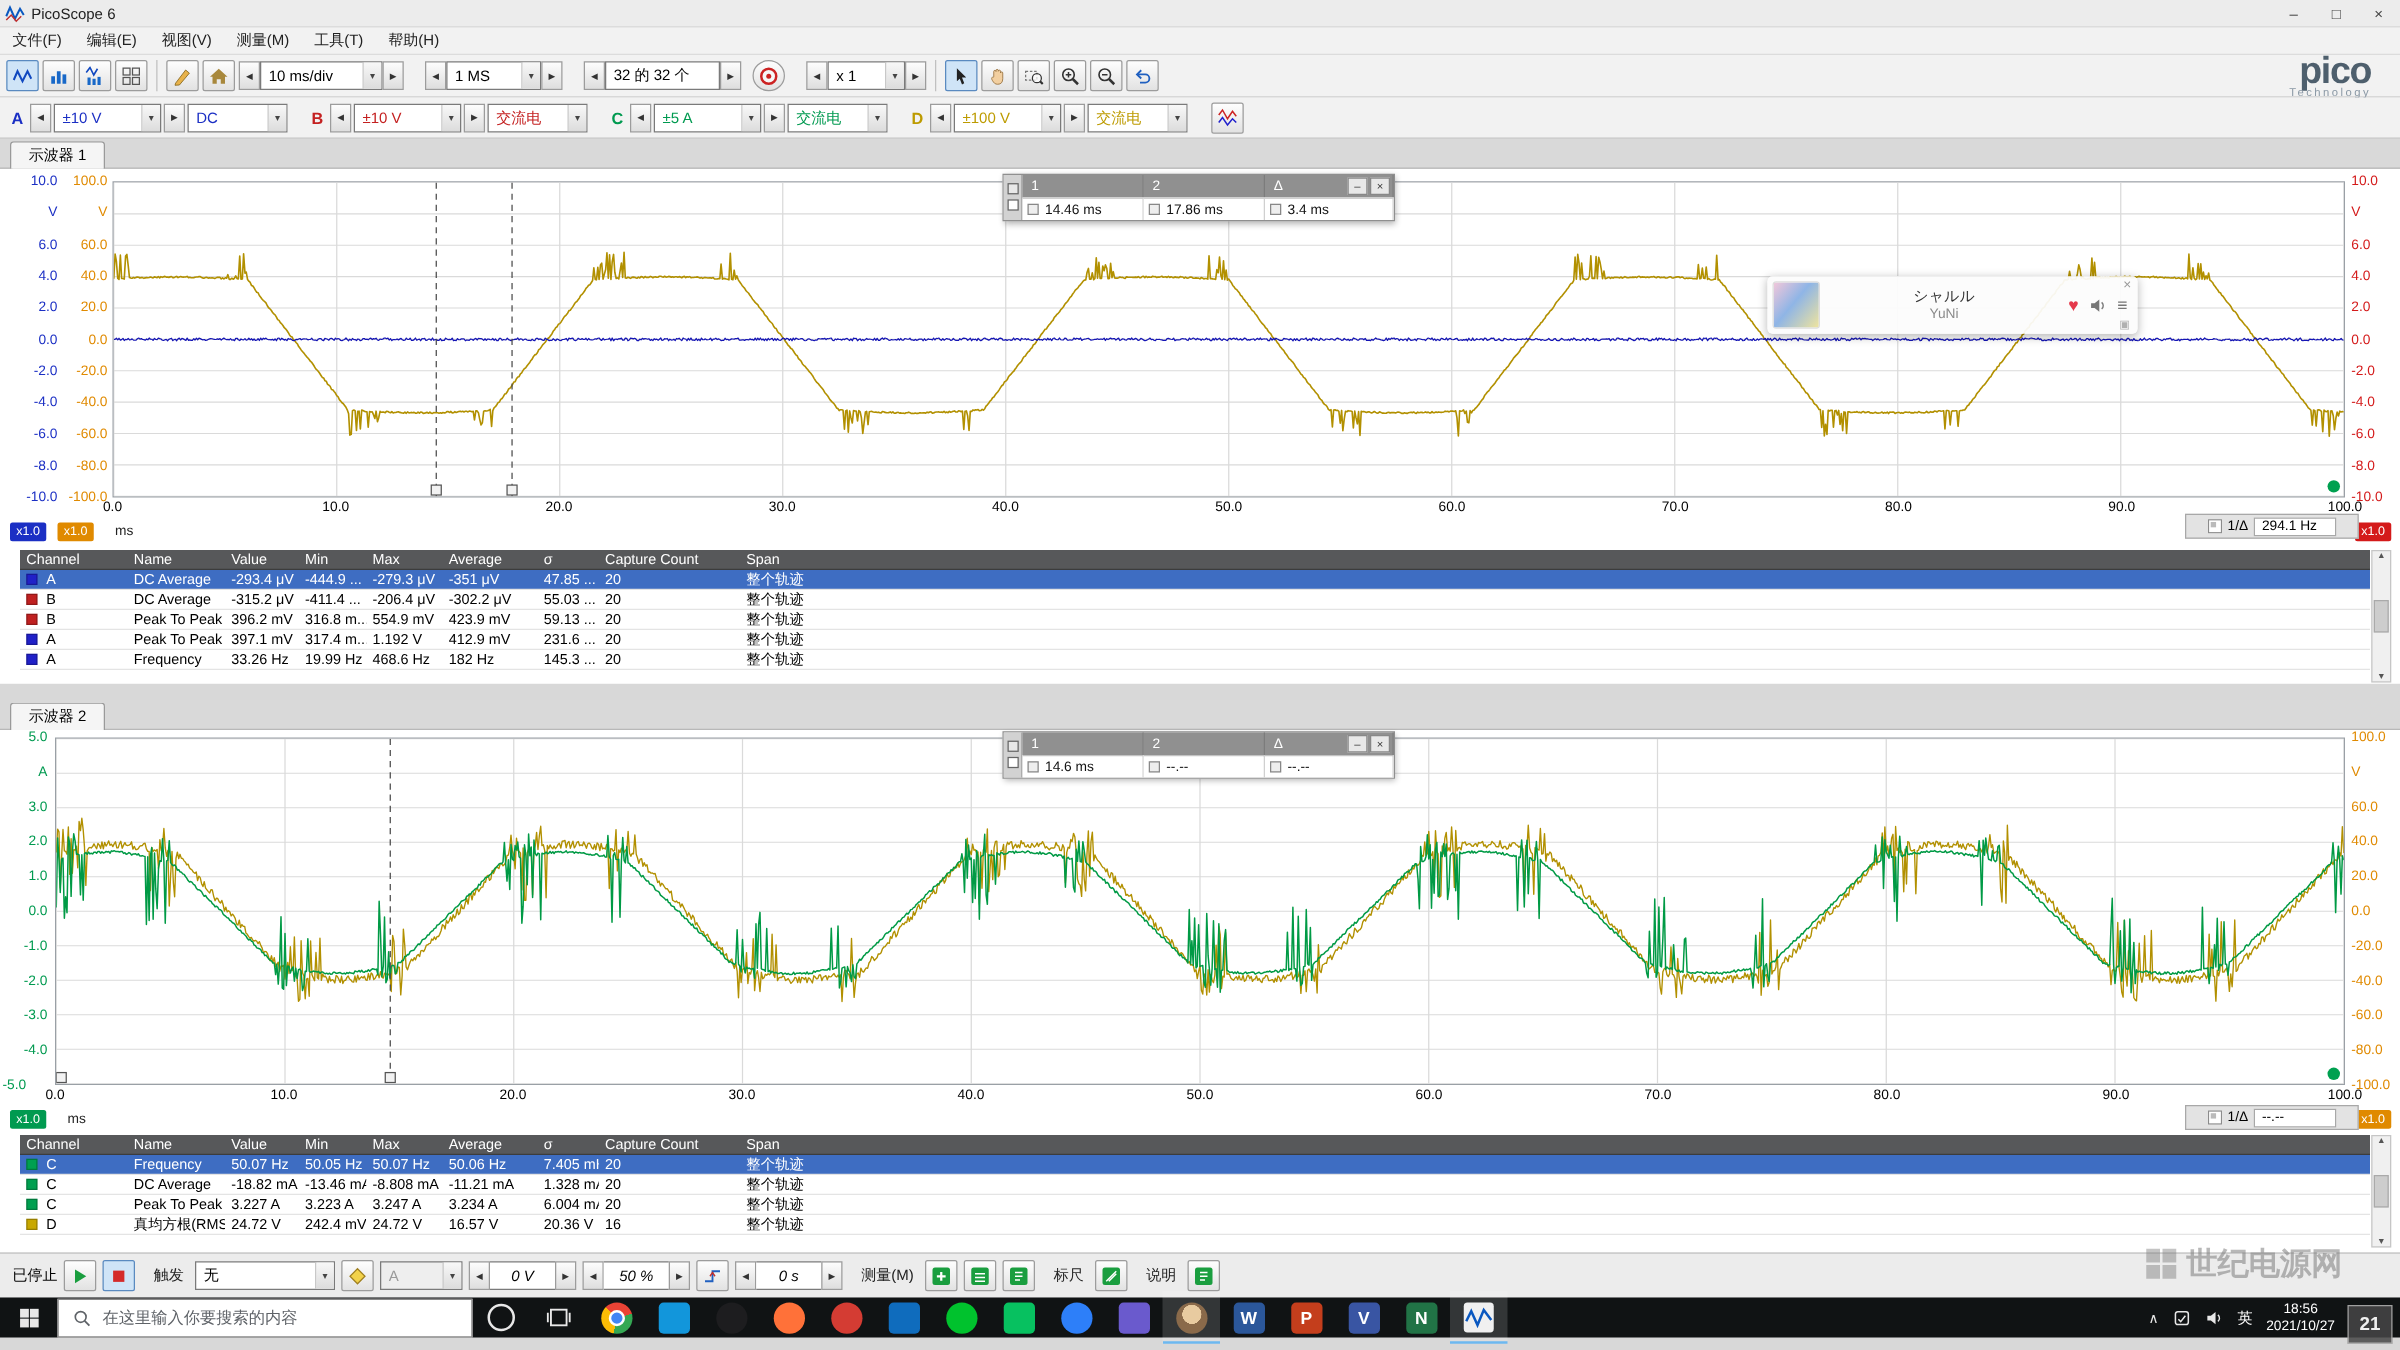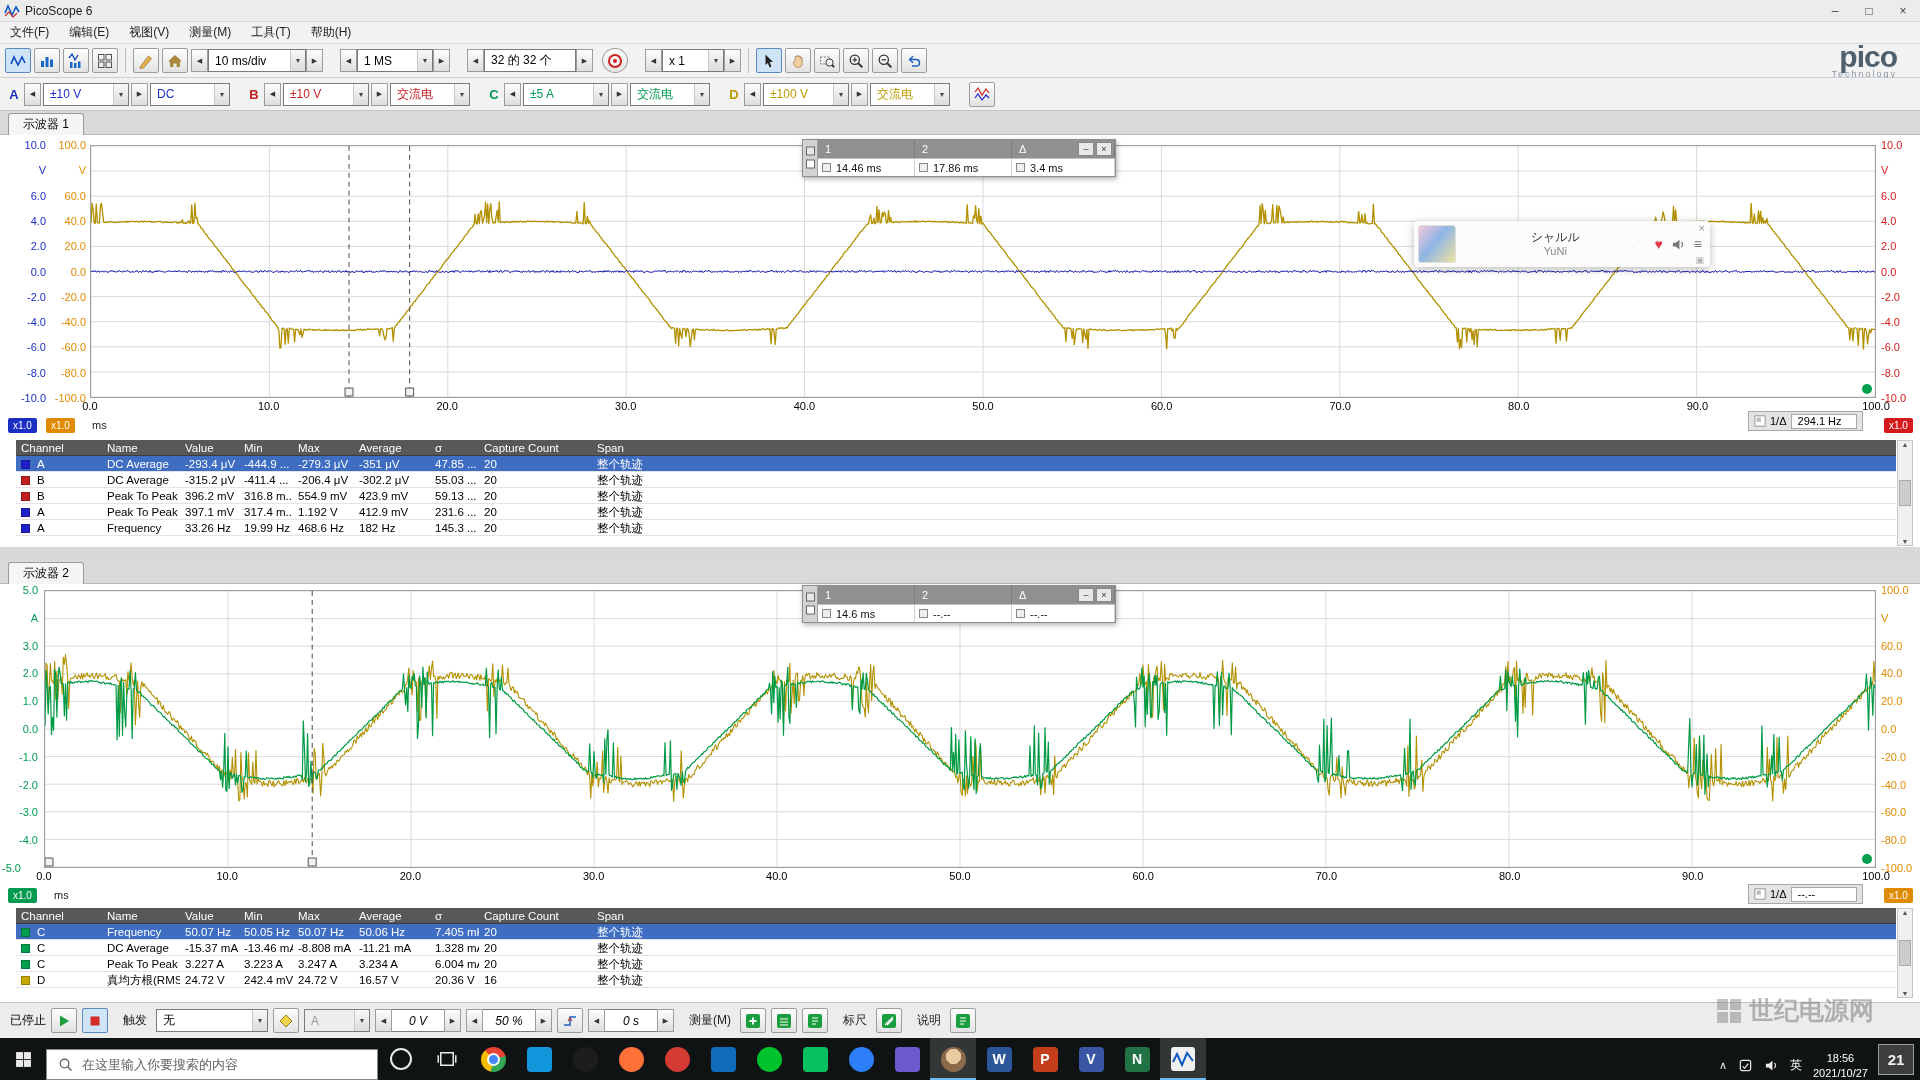--- a/index.html
+++ b/index.html
@@ -34,21 +34,21 @@
 .panel{position:absolute;left:0;width:1920px;background:#ffffff;z-index:1;}
 .plot{position:absolute;background:#fff;border:1px solid #9aa0a6;z-index:2;}
 .plot svg{position:absolute;inset:0;width:100%;height:100%;}
 .grid{stroke:#dadada;stroke-width:1;}
 .cursorln{stroke:#4a4a4a;stroke-dasharray:5 4;stroke-width:1;}
 .handle{fill:#f2f2f2;stroke:#555;}
 .axlab{position:absolute;font-size:11px;z-index:3;pointer-events:none;line-height:13px;}
 .xc{text-align:center;}
 .badge{position:absolute;height:15px;padding:0 5px;font-size:10px;color:#fff;border-radius:2px;display:inline-flex;align-items:center;z-index:3;}
 .msu{position:absolute;font-size:11px;color:#222;z-index:3;}
-.legend{position:absolute;height:20px;background:#e3e3e3;border:1px solid #a8a8a8;display:inline-flex;align-items:center;font-size:11px;gap:4px;padding:0 5px;z-index:4;}
+.legend{position:absolute;height:20px;background:#e3e3e3;border:1px solid #a8a8a8;display:inline-flex;align-items:center;font-size:11px;gap:4px;padding:0 17px;z-index:4;}
 .legend .val{background:#fff;border:1px solid #a8a8a8;padding:0 6px;min-width:66px;height:15px;font-size:11px;display:flex;align-items:center;}
 .legicon svg{width:12px;height:12px;display:block;}
 
 .rulerbox{position:absolute;width:314px;background:rgba(238,238,238,.96);border:1px solid #8f8f8f;box-shadow:1px 2px 5px rgba(0,0,0,.3);font-size:11px;display:flex;z-index:6;}
 .rb-grip{width:15px;background:#d2d2d2;border-right:1px solid #a0a0a0;display:flex;align-items:center;justify-content:center;}
 .rb-grip svg{width:11px;height:26px;}
 .rb-grid{flex:1;display:grid;grid-template-columns:97px 97px 1fr;grid-auto-rows:18px;}
 .rb-h{background:#909090;color:#fff;display:flex;align-items:center;padding-left:7px;border-right:1px solid #7c7c7c;}
 .rb-hd{padding-right:2px;}
 .rb-hd .sp{flex:1;}
@@ -73,21 +73,21 @@
 .m-heart{color:#e5394b;font-size:14px;}
 .m-ico svg{width:15px;height:15px;display:block;}
 .m-close{position:absolute;right:5px;top:1px;font-size:11px;color:#999;}
 .m-mini{position:absolute;right:6px;bottom:2px;font-size:9px;color:#b0b0b0;}
 
 .bottombar{position:absolute;left:0;top:1002px;width:1920px;height:36px;background:#ececec;border-top:1px solid #c2c2c2;display:flex;align-items:center;gap:5px;padding:0 10px;font-size:12px;z-index:5;}
 .bb-label{margin:0 4px 0 10px;color:#222;}
 .spin{display:inline-flex;align-items:center;font-style:italic;}
 .spin .sv{height:23px;border-top:1px solid #7a7a7a;border-bottom:1px solid #7a7a7a;background:#fff;display:inline-flex;align-items:center;padding:0 10px;min-width:52px;justify-content:center;}
 
-.taskbar{position:absolute;left:0;top:1038px;width:1920px;height:42px;background:#101314;display:flex;align-items:flex-end;color:#fff;z-index:10;}
+.taskbar{position:absolute;left:0;top:1038px;width:1920px;height:32px;background:#101314;display:flex;align-items:center;color:#fff;z-index:10;}
 .tb-start{width:46px;height:42px;display:flex;align-items:center;justify-content:center;}
 .tb-start svg{width:17px;height:17px;}
 .tb-search{width:332px;height:31px;background:#fff;display:flex;align-items:center;gap:9px;padding:0 11px;color:#5f6368;font-size:13px;border:1px solid #888;}
 .tb-search svg{width:15px;height:15px;flex:none;}
 .tb-icons{display:flex;align-items:center;height:100%;}
 .tb-icon{width:46px;height:42px;display:flex;align-items:center;justify-content:center;}
 .tb-icon.active{background:rgba(255,255,255,.15);box-shadow:inset 0 -2px 0 #6cb8f0;}
 .sq{width:25px;height:25px;border-radius:4px;display:flex;align-items:center;justify-content:center;color:#fff;font-weight:bold;font-size:14px;}
 .circ{width:25px;height:25px;border-radius:50%;}
 .ring{width:22px;height:22px;border-radius:50%;border:2px solid #e8e8e8;}
@@ -566,21 +566,21 @@
       <div class="tcell">50.05 Hz</div>
       <div class="tcell">50.07 Hz</div>
       <div class="tcell">50.06 Hz</div>
       <div class="tcell">7.405 mHz</div>
       <div class="tcell">20</div>
       <div class="tcell">整个轨迹</div>
     </div>
     <div class="trow">
       <div class="tcell"><span class="chsq" style="background: rgb(0, 160, 80);"></span><span>C</span></div>
       <div class="tcell">DC Average</div>
-      <div class="tcell">-15.37 mA</div>
+      <div class="tcell">-18.82 mA</div>
       <div class="tcell">-13.46 mA</div>
       <div class="tcell">-8.808 mA</div>
       <div class="tcell">-11.21 mA</div>
       <div class="tcell">1.328 mA</div>
       <div class="tcell">20</div>
       <div class="tcell">整个轨迹</div>
     </div>
     <div class="trow">
       <div class="tcell"><span class="chsq" style="background: rgb(0, 160, 80);"></span><span>C</span></div>
       <div class="tcell">Peak To Peak</div>

